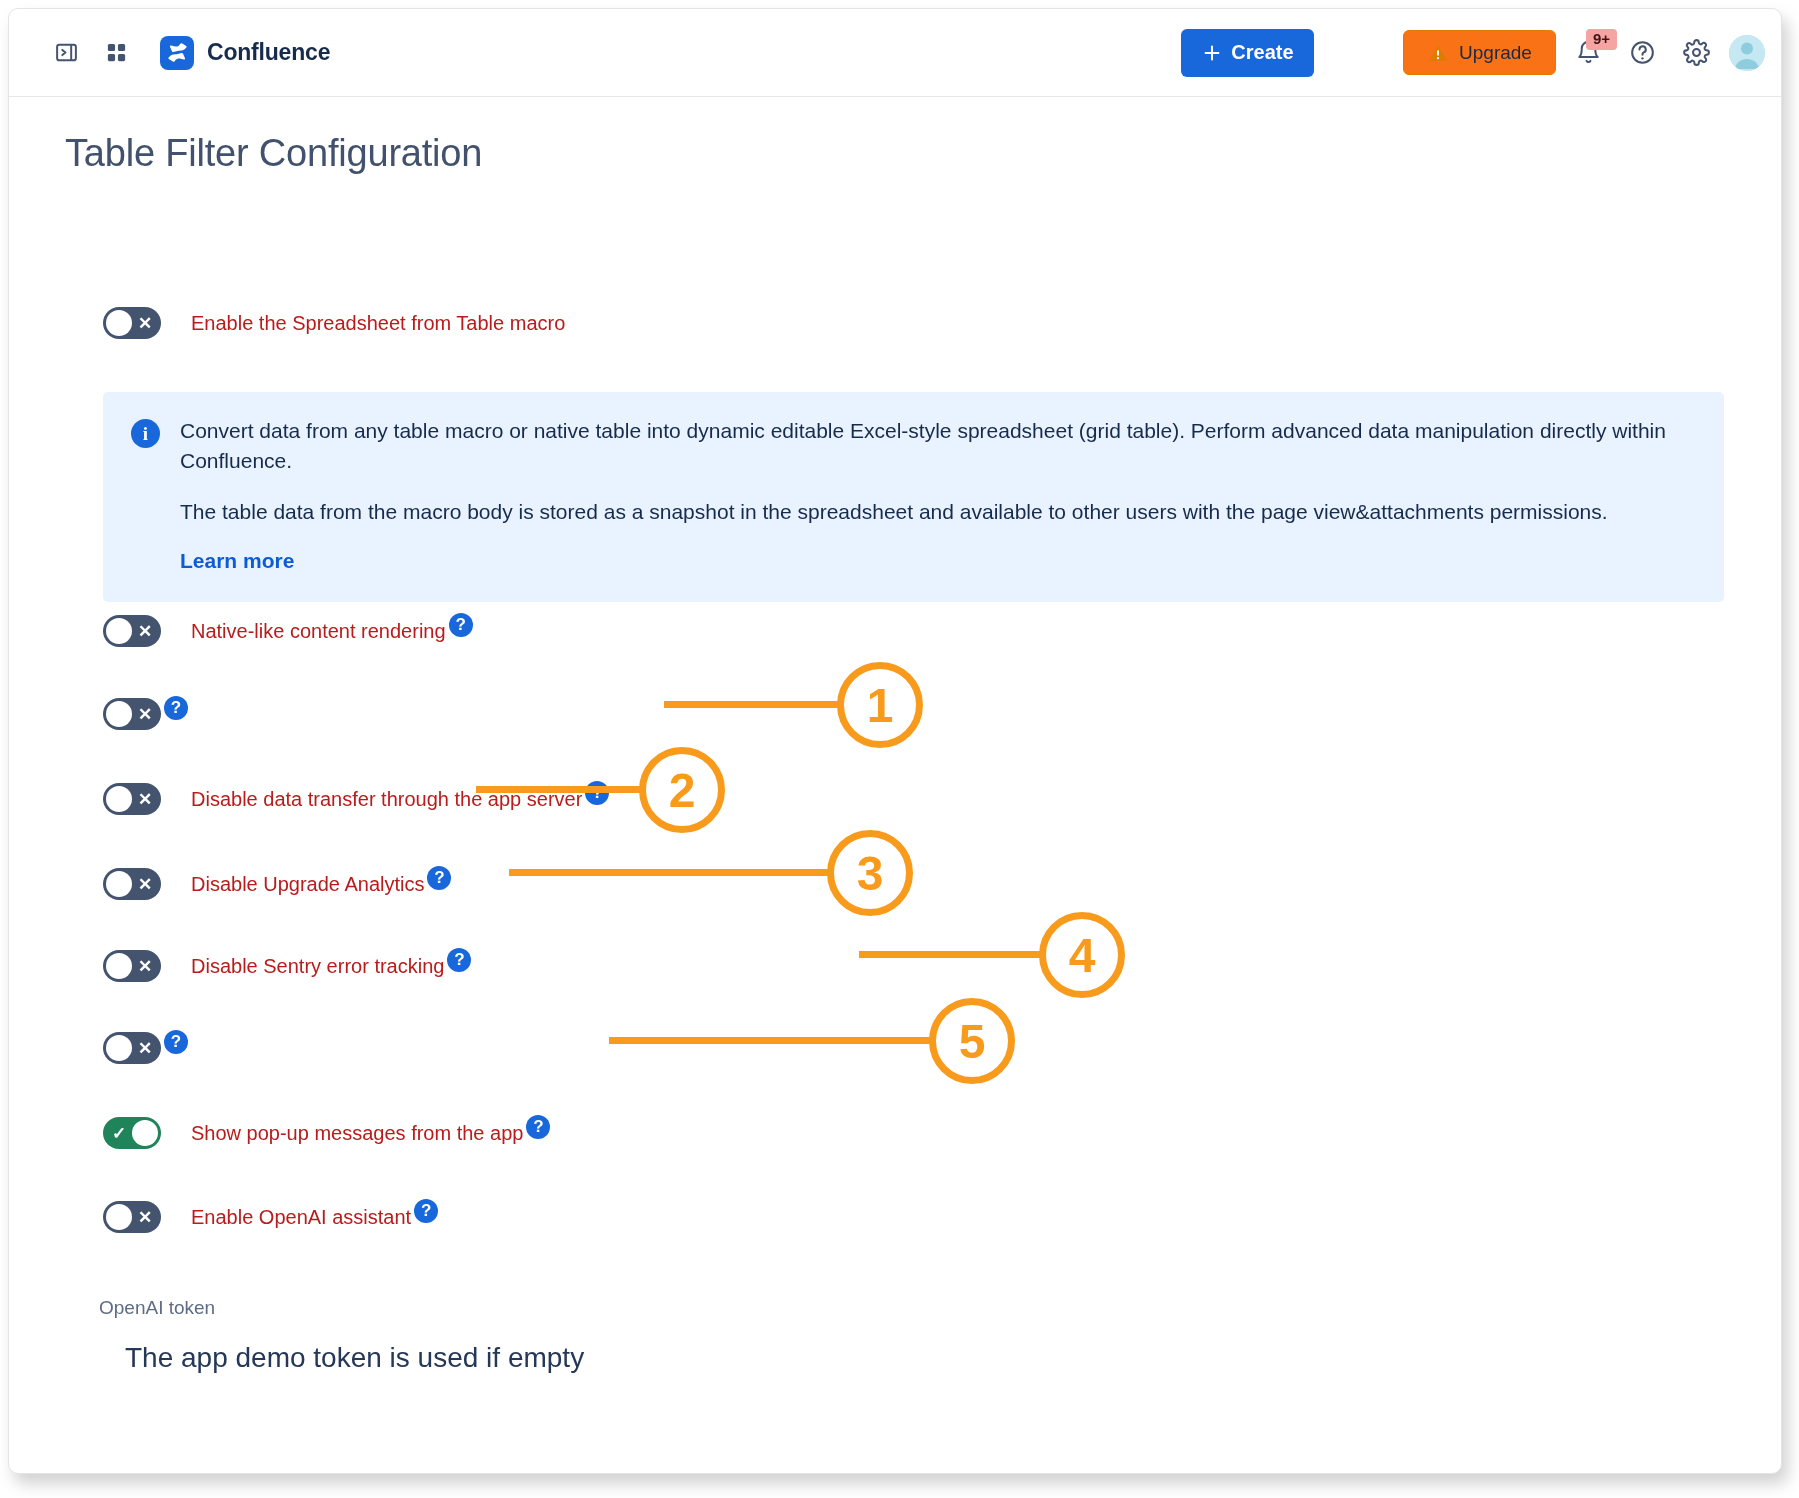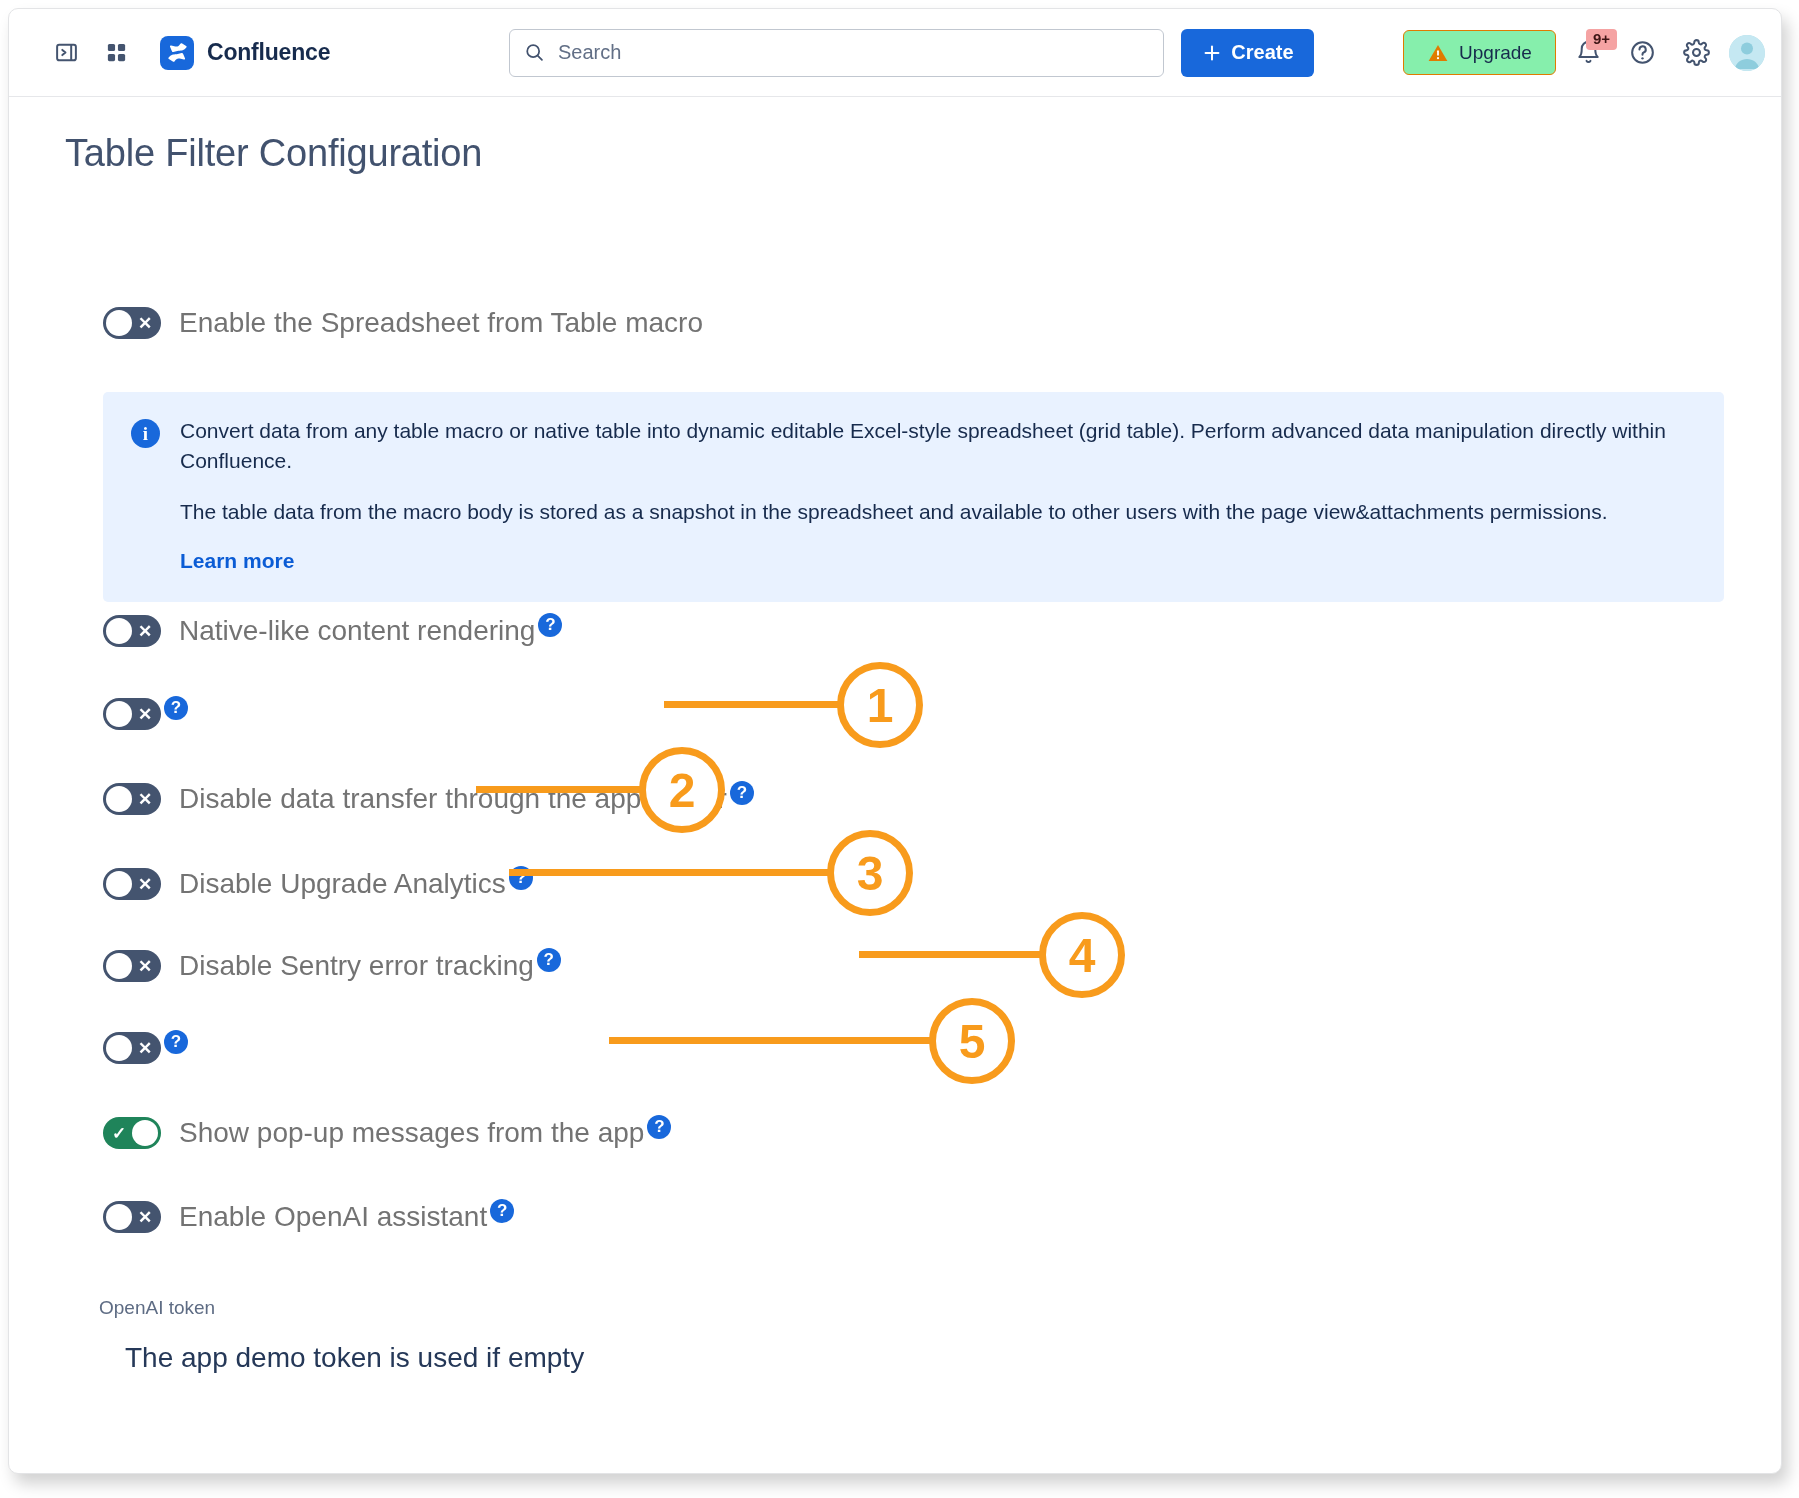--- a/index.html
+++ b/index.html
@@ -92,21 +92,21 @@
     display: flex; align-items: center; justify-content: center;
     gap: 8px;
     cursor: pointer;
   }
   #upgrade-btn {
     position: absolute;
     left: 1394px;
     width: 153px; height: 45px;
     border: 1.6px solid #e07b00;
     border-radius: 6px;
-    background: #86efac;
+    background: #f97316;
     display: flex; align-items: center; justify-content: center;
     gap: 10px;
     font-size: 19px;
     color: #172b4d;
     font-family: "Liberation Sans", sans-serif;
     cursor: pointer;
   }
   #hdr-right {
     position: absolute;
     left: 1558px;
@@ -177,23 +177,23 @@
     width: 26px;
     display: flex; align-items: center; justify-content: center;
     color: #fff;
     font-size: 17px;
     font-weight: bold;
   }
   .toggle.off .mark { right: 3px; }
   .toggle.on  .mark { left: 3px; }
 
   .row-label {
-    font-size: 28px;
-    color: #737373;
-    margin-left: 18px;
+    font-size: 20px;
+    color: #b91c1c;
+    margin-left: 30px;
     white-space: nowrap;
   }
   .help-icon {
     width: 24px; height: 24px;
     background: #1868db;
     border-radius: 50%;
     color: #fff;
     font-size: 17px;
     font-weight: bold;
     display: inline-flex;
@@ -310,31 +310,20 @@
     <div class="brand">
       <div class="brand-logo">
         <svg width="23" height="23" viewBox="0 0 24 24" fill="#ffffff">
           <path d="M2.6 17.4c-.3.5-.1 1.1.4 1.4l4.5 2.8c.5.3 1.2.1 1.5-.4 1.6-2.7 3.2-3.4 5.3-2.9l4.4 1c.6.1 1.2-.3 1.2-.9 0-.2 0-.4-.1-.5l-2.1-4.8c-.2-.5-.8-.7-1.3-.6l-4.2 1c-3.5.8-6.4-.5-9.6 3.9z"></path>
           <path d="M21.4 6.6c.3-.5.1-1.1-.4-1.4l-4.5-2.8c-.5-.3-1.2-.1-1.5.4-1.6 2.7-3.2 3.4-5.3 2.9l-4.4-1c-.6-.1-1.2.3-1.2.9 0 .2 0 .4.1.5l2.1 4.8c.2.5.8.7 1.3.6l4.2-1c3.5-.8 6.4.5 9.6-3.9z"></path>
         </svg>
       </div>
       <span class="brand-name">Confluence</span>
     </div>
 
-    <div id="search-wrap">
-      <div id="search-box">
-        <span style="display:flex;">
-          <svg width="21" height="21" viewBox="0 0 24 24" fill="none" stroke="#42526e" stroke-width="2">
-            <circle cx="10.5" cy="10.5" r="6.8"></circle>
-            <line x1="15.6" y1="15.6" x2="20.5" y2="20.5" stroke-linecap="round"></line>
-          </svg>
-        </span>
-        <input id="search-input" type="text" placeholder="Search" style="">
-      </div>
-    </div>
 
     <button id="create-btn">
       <span style="display:flex;">
         <svg width="22" height="22" viewBox="0 0 24 24" stroke="#fff" stroke-width="2.2" stroke-linecap="round">
           <line x1="12" y1="5" x2="12" y2="19"></line>
             <line x1="5" y1="12" x2="19" y2="12"></line>
         </svg>
       </span>
       <span>Create</span>
     </button>

